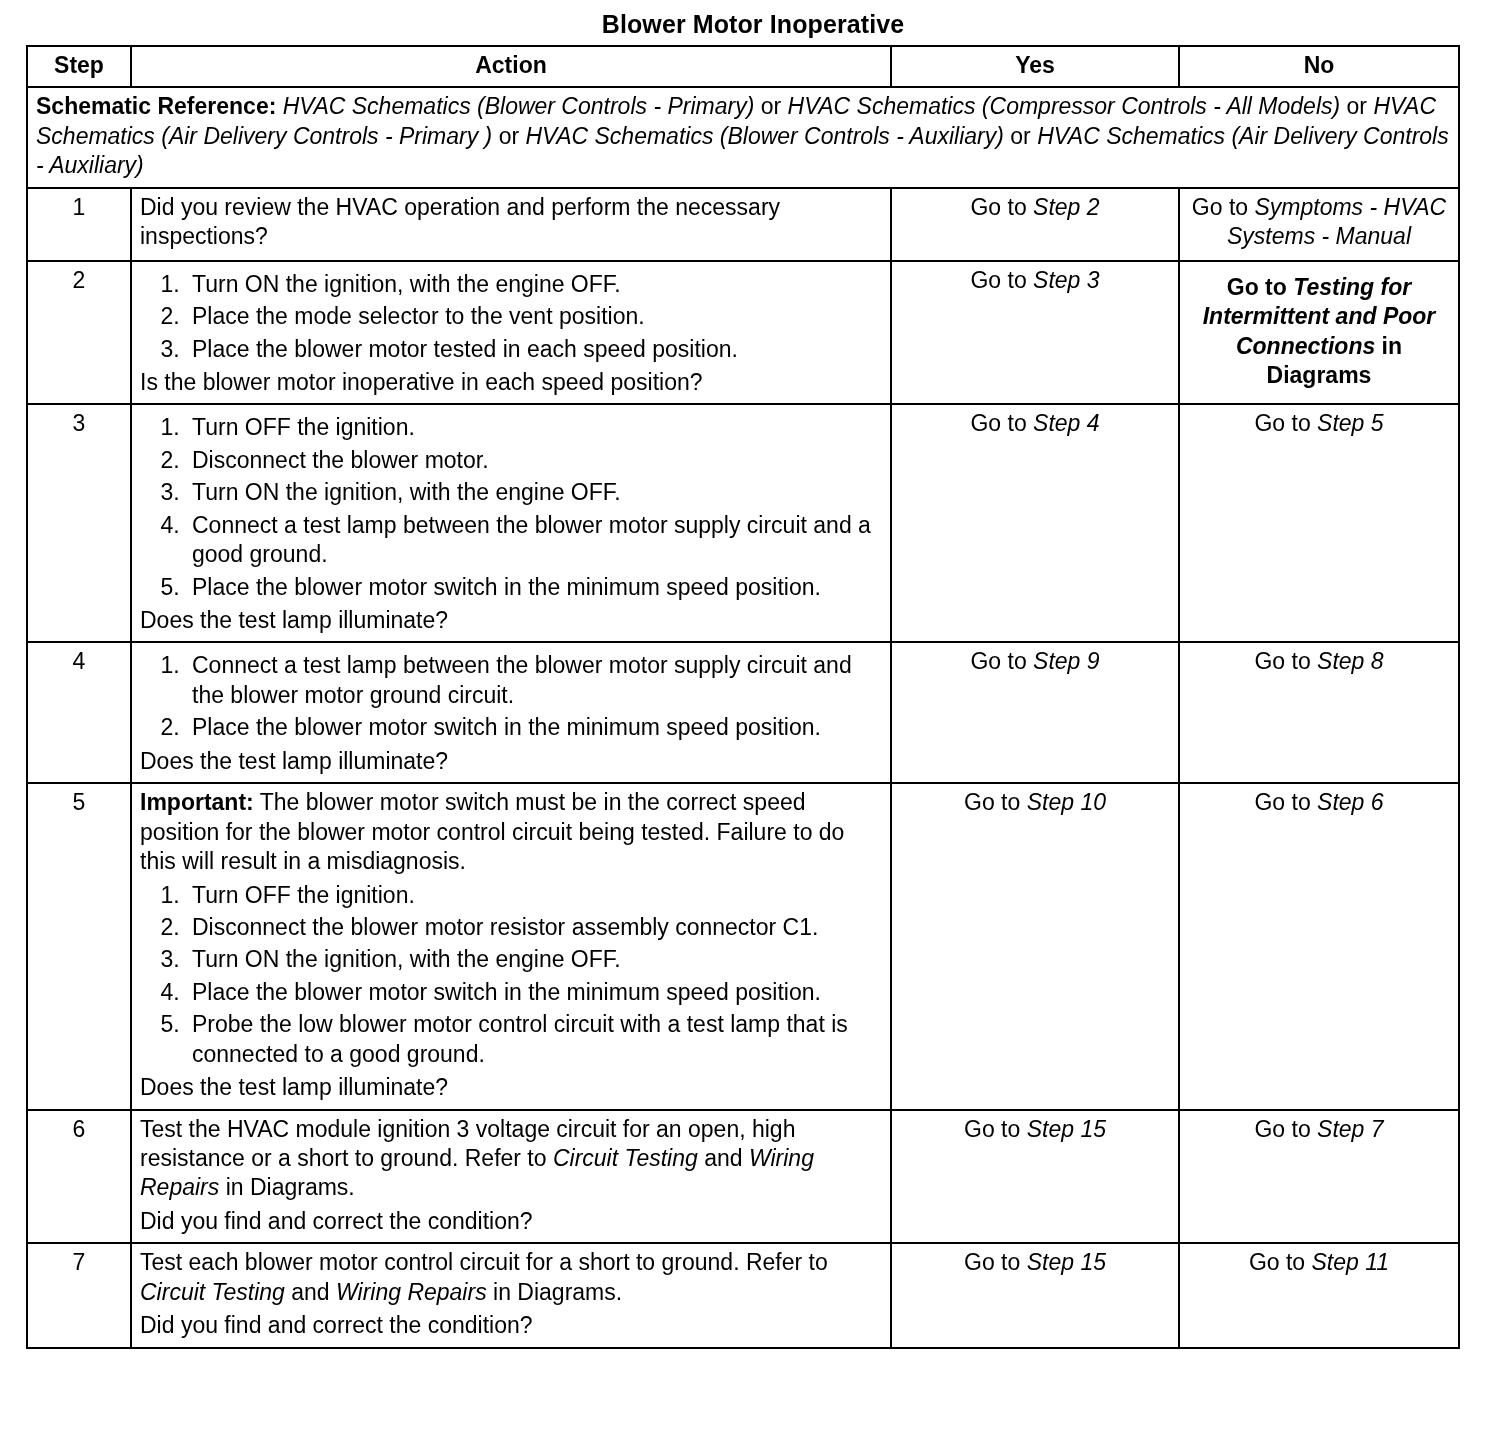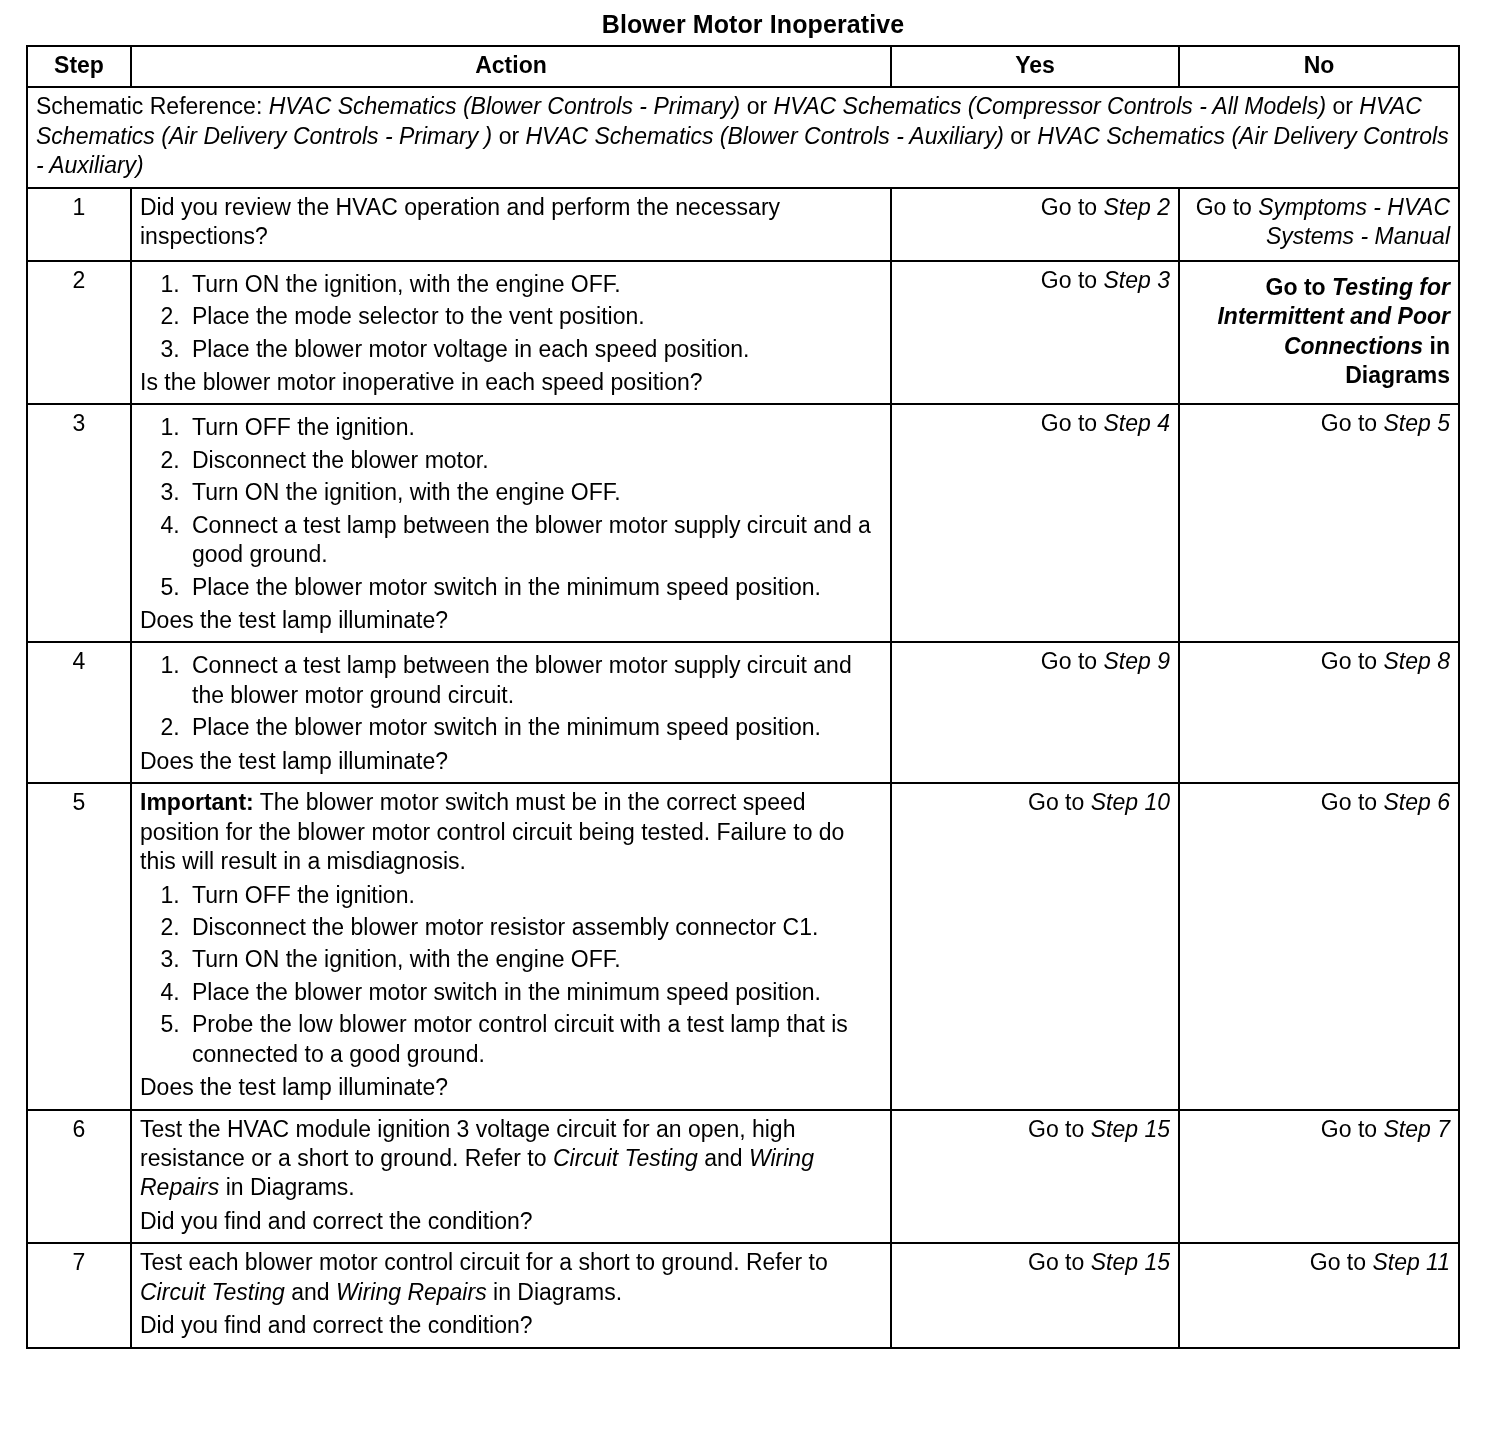--- a/index.html
+++ b/index.html
@@ -48,38 +48,38 @@
     font-size: 21px;
     padding: 3px 4px 5px 4px;
     vertical-align: middle;
   }
   .cell-step {
     text-align: center;
     vertical-align: middle;
     font-size: 20px;
   }
   .cell-yes, .cell-no {
-    text-align: right;
+    text-align: center;
     vertical-align: bottom;
     font-size: 20px;
   }
   .cell-yes.mid, .cell-no.mid {
     vertical-align: middle;
     font-weight: bold;
   }
   .cell-no.top {
     vertical-align: top;
   }
   .banner td {
     padding: 6px 10px 7px 10px;
     font-size: 20px;
     line-height: 1.3;
   }
   .banner .lead {
-    font-weight: normal;
+    font-weight: bold;
   }
   em.it {
     font-style: italic;
   }
   ol.steps {
     margin: 4px 4px 2px 0;
     padding-left: 46px;
   }
   ol.steps li {
     margin-bottom: 3px;
@@ -138,21 +138,21 @@
           <span>Go to </span><em class="it">Symptoms - HVAC Systems - Manual</em><span></span>
         </td>
       </tr>
 
       <tr>
         <td class="cell-step">2</td>
         <td>
           <ol class="steps">
             <li>Turn ON the ignition, with the engine OFF.</li>
             <li>Place the mode selector to the vent position.</li>
-            <li>Place the blower motor voltage in each speed position.</li>
+            <li>Place the blower motor tested in each speed position.</li>
           </ol>
           <p class="q">Is the blower motor inoperative in each speed position?</p>
         </td>
         <td class="cell-yes">
           <span>Go to </span><em class="it">Step 3</em>
         </td>
         <td class="cell-no mid">
           <span>Go to </span><em class="it">Testing for Intermittent and Poor Connections</em><span> in Diagrams</span>
         </td>
       </tr>

